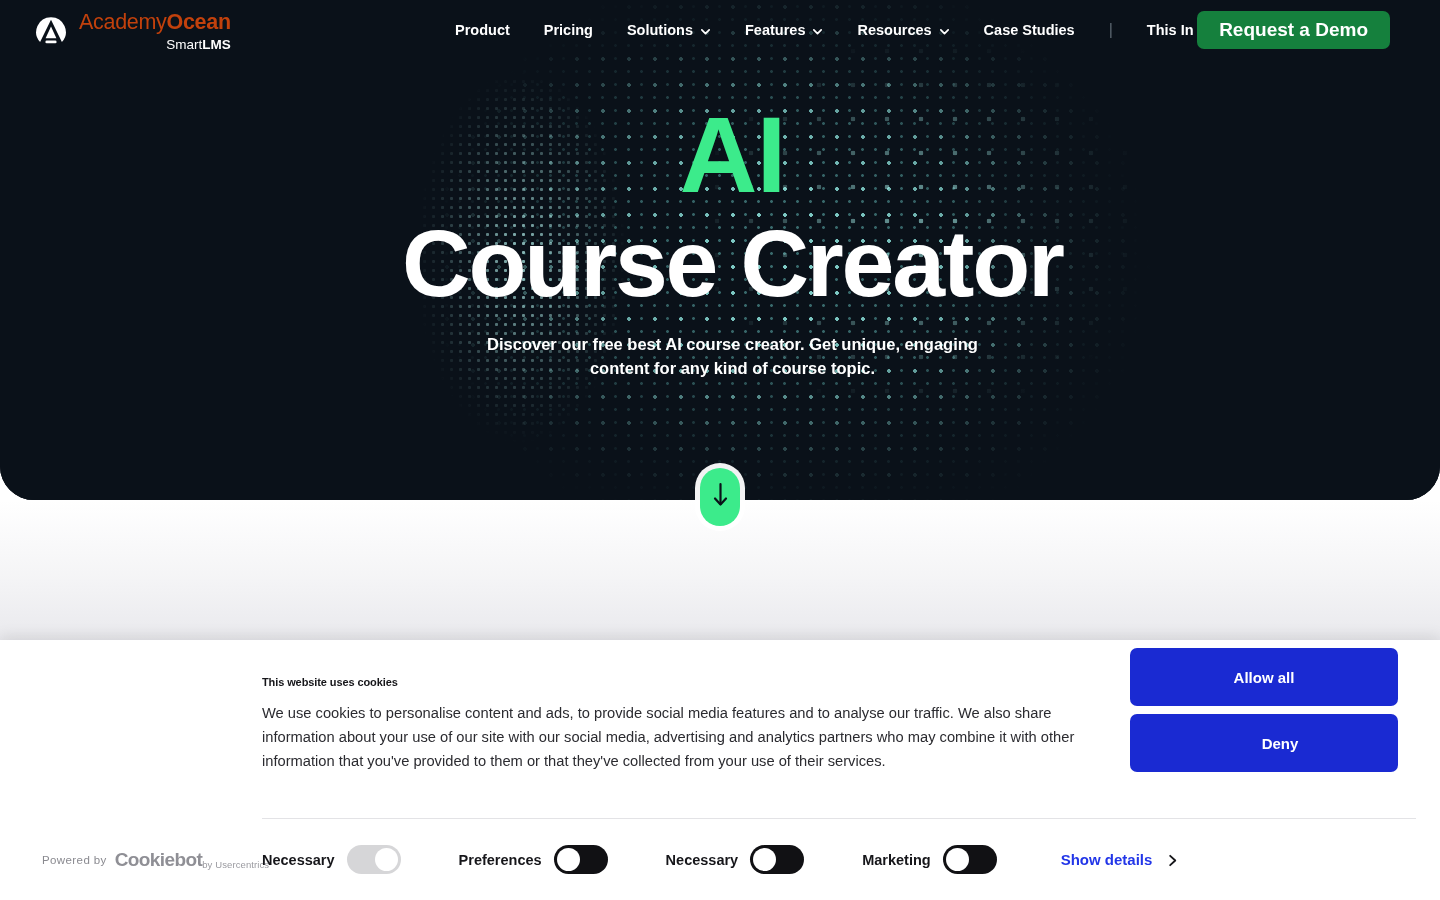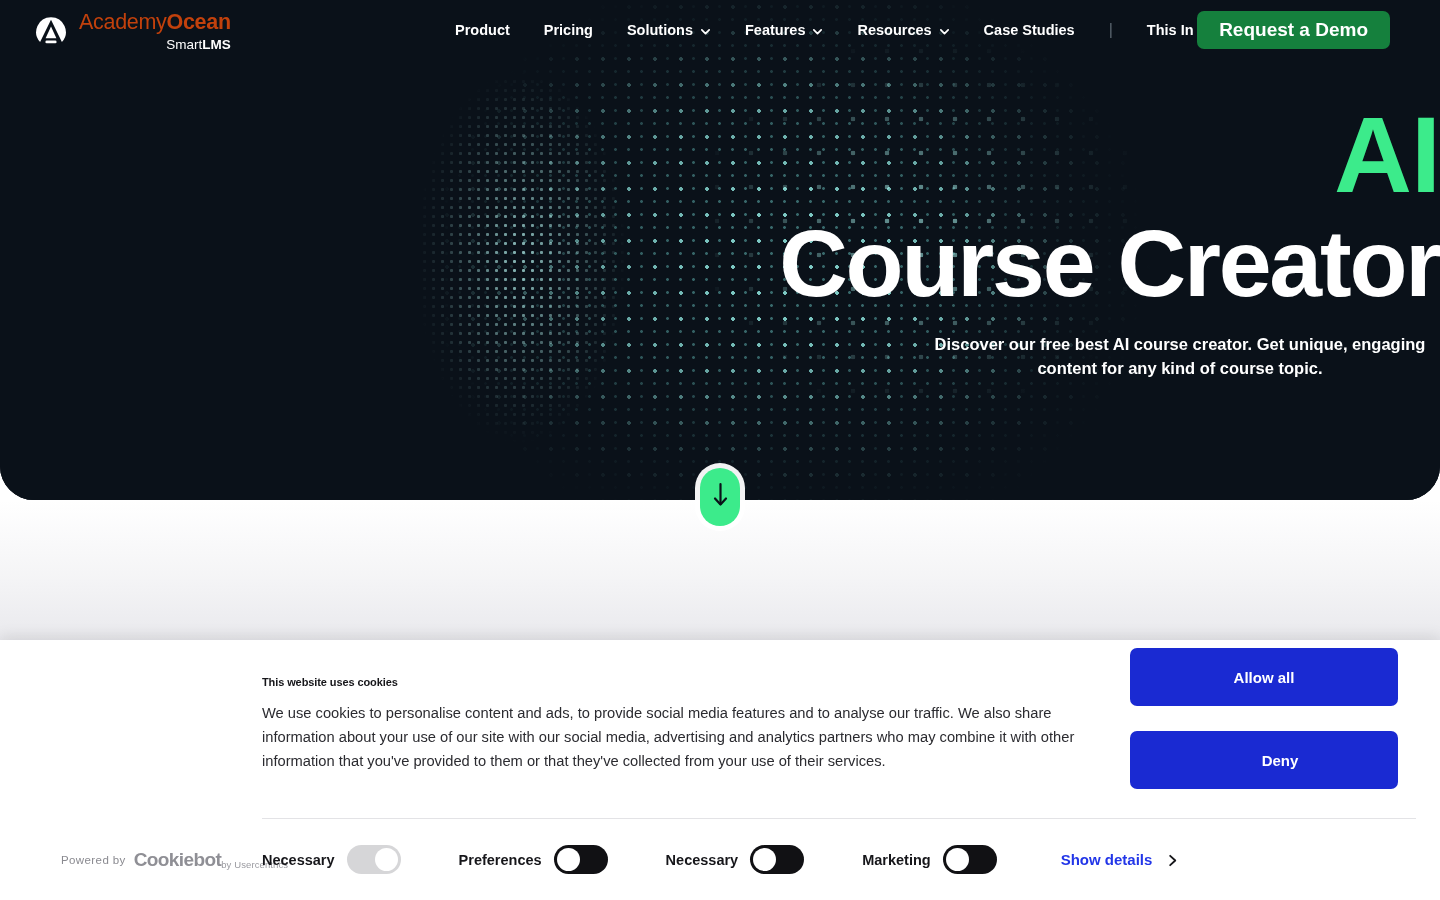--- a/index.html
+++ b/index.html
@@ -90,21 +90,21 @@
     height:38px; padding:0 22px;
     background:#15803d; color:#ffffff;
     font-size:19px; font-weight:700;
     border:none; border-radius:7px; cursor:pointer;
     display:flex; align-items:center; white-space:nowrap;
   }
 
   
   .hero-content {
     position:absolute; left:0; top:0; width:1440px; height:500px;
-    display:flex; flex-direction:column; align-items:flex-end;
+    display:flex; flex-direction:column; align-items:center;
     z-index:5; pointer-events:none;padding-left:25px;
   }
   .h-ai {
     margin-top:104px;
     font-size:108px; font-weight:800; line-height:0.95;
     color:#3ceb8b; letter-spacing:-1px;
   }
   .h-main {
     margin-top:8px;
     font-size:95px; font-weight:800; line-height:1.02;
@@ -144,33 +144,33 @@
     margin-top:14px; width:828px;
     font-size:14.7px; line-height:1.63; color:#2b2b30; font-weight:400;
   }
   .ck-actions { position:absolute; left:1130px; top:8px; width:286px; }
   .ck-btn {
     display:flex; align-items:center; justify-content:center;
     width:268px; height:58px; border:none; border-radius:7px;
     background:#1a2ad2; color:#ffffff;
     font-size:15px; font-weight:700; cursor:pointer;
   }
-  .ck-btn + .ck-btn { margin-top:25px;padding-left:32px; }
+  .ck-btn + .ck-btn { margin-top:8px;padding-left:32px; }
 
   .ck-divider {
     position:absolute; left:262px; top:178px; width:1154px; height:1px;
     background:#e3e3e6;
   }
 
   .ck-bottom {
     position:absolute; left:0; top:179px; width:1440px; height:81px;
     display:flex; align-items:center;
   }
   .powered {
-    position:absolute; left:61px; top:31px;
+    position:absolute; left:42px; top:31px;
     display:flex; align-items:flex-end; gap:8px;
   }
   .pw-label { font-size:11.5px; color:#8a8a90; letter-spacing:0.4px; position:relative; top:-3px; }
   .pw-brand { display:flex; flex-direction:row; align-items:flex-end; line-height:1; }
   .pw-name { font-size:19px; font-weight:700; color:#8f8f95; letter-spacing:-0.6px; }
   .pw-sub { font-size:9.5px; color:#9a9aa0; margin-top:2px; letter-spacing:0.1px; }
 
   .toggles { position:absolute; left:262px; top:0; height:81px; display:flex; align-items:center; }
   .tg-group { display:flex; align-items:center; gap:12px; margin-right:58px; }
   .tg-label { font-size:14.5px; font-weight:700; color:#16161a; white-space:nowrap; }

